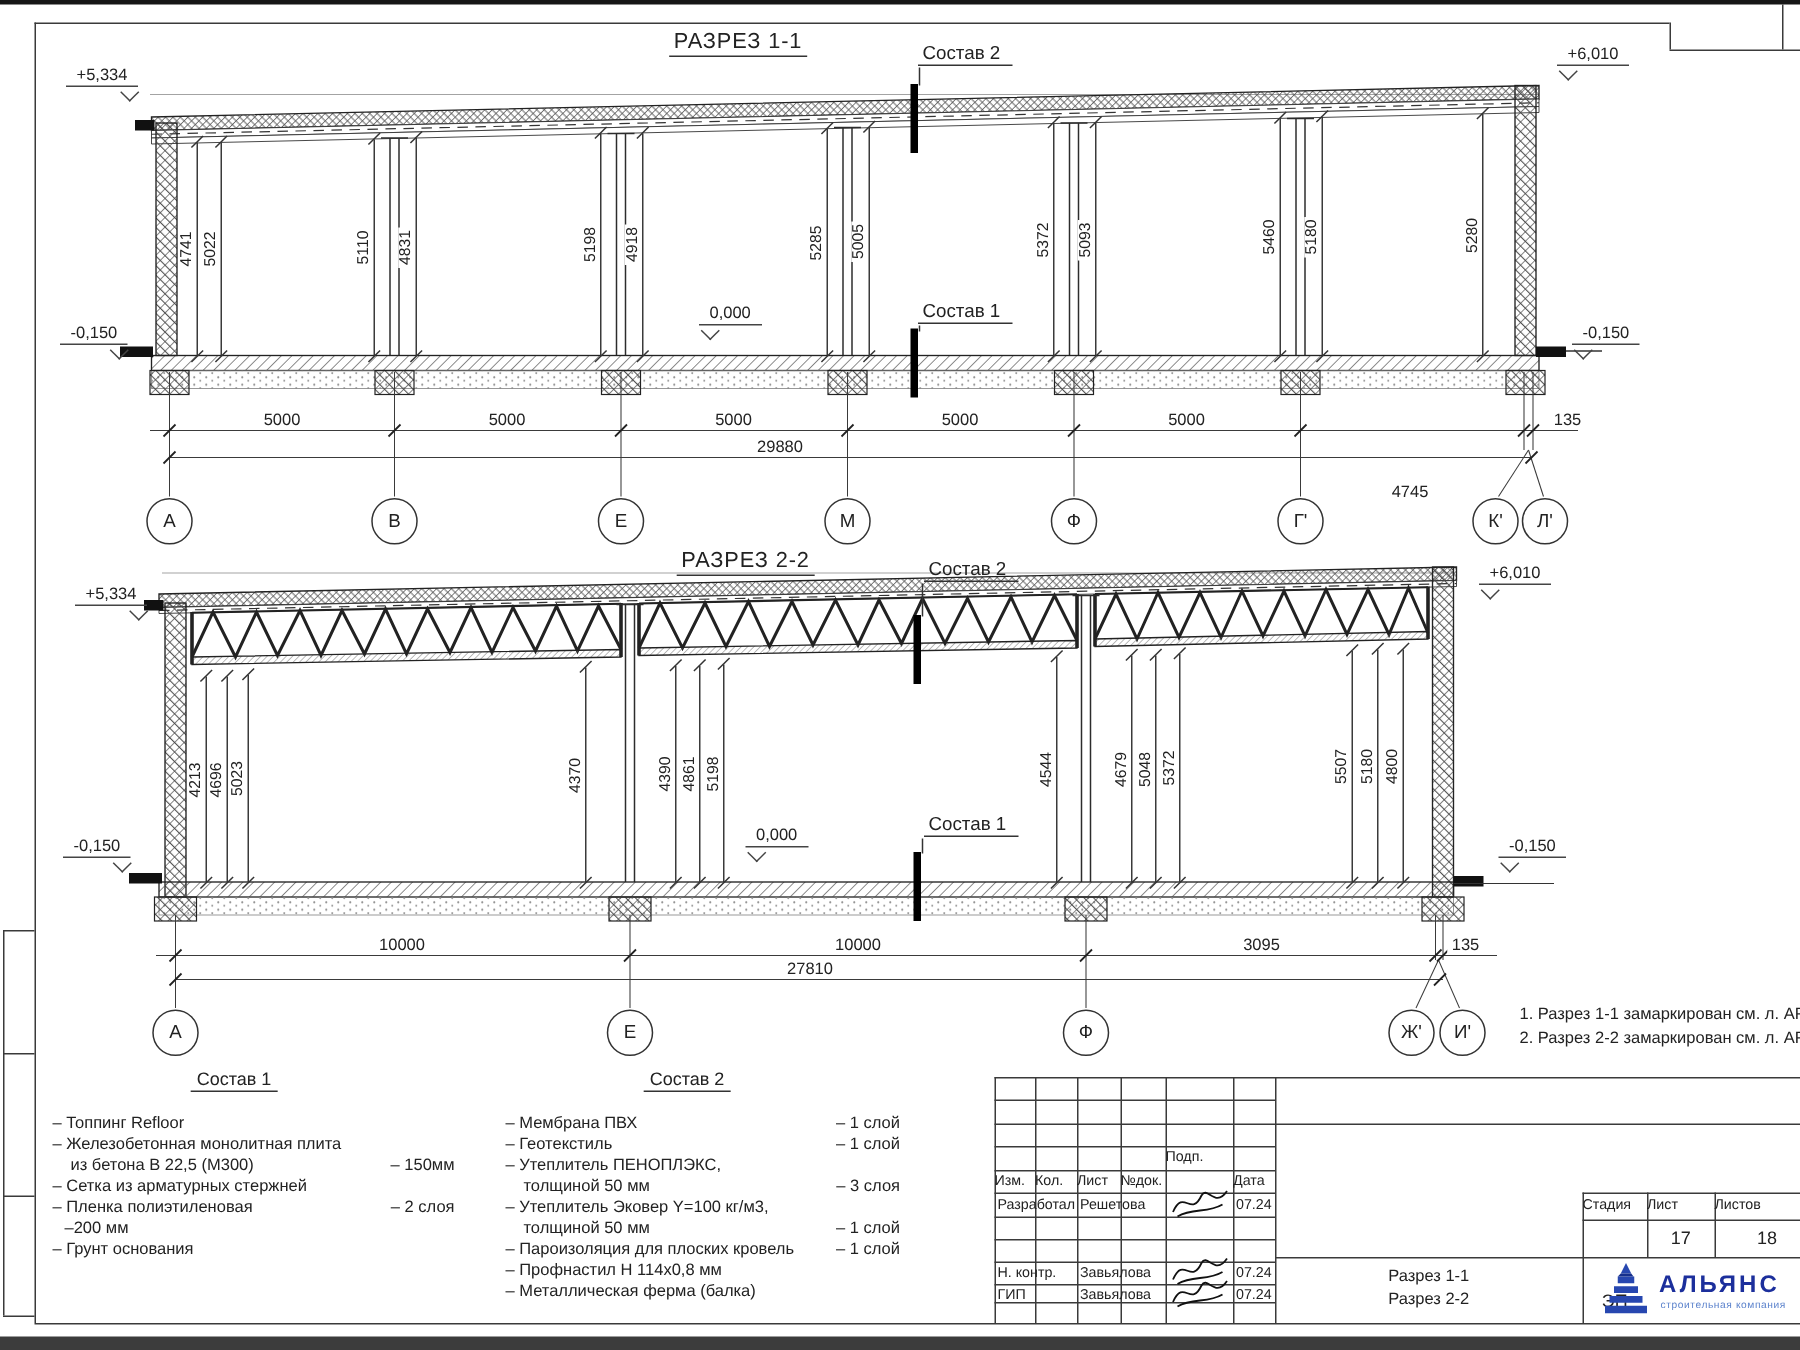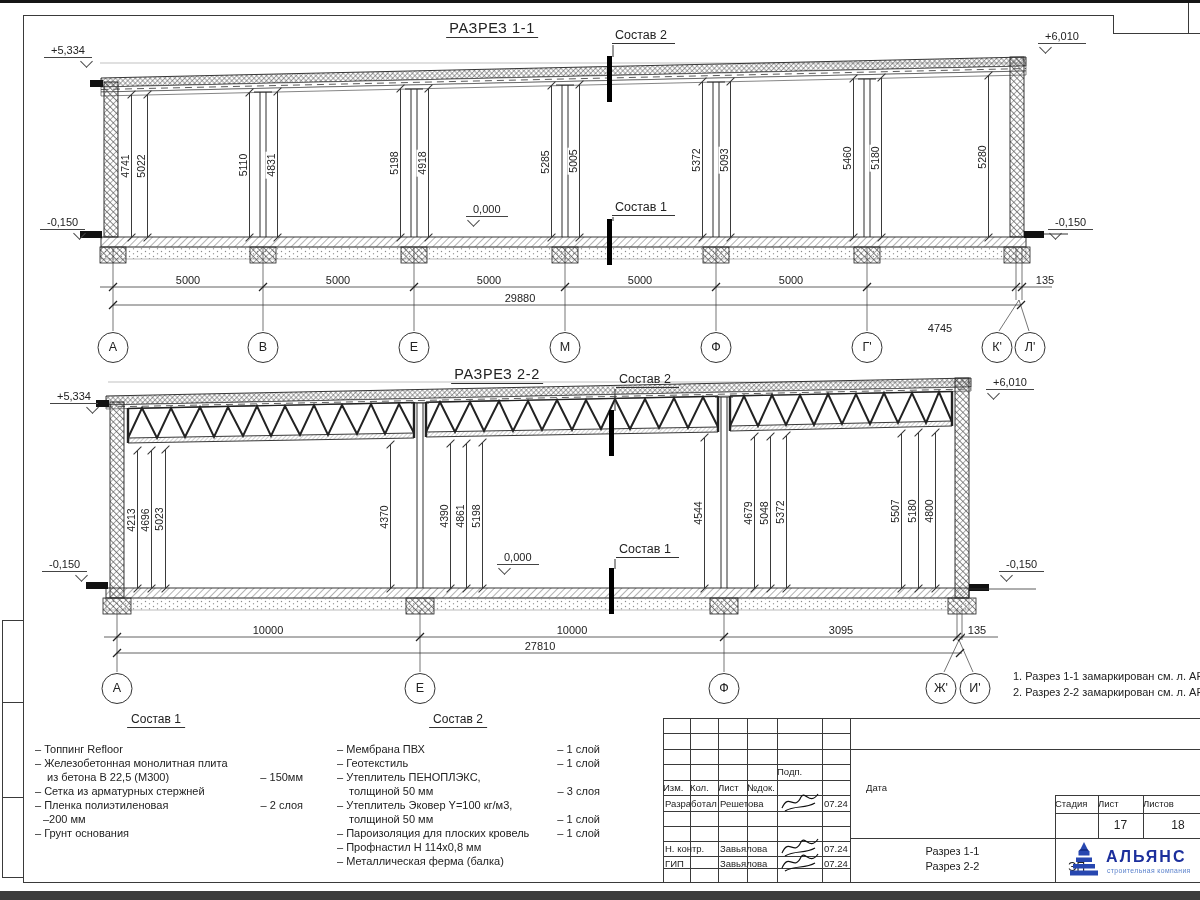--- a/index.html
+++ b/index.html
@@ -621,21 +621,21 @@
       <span class="tbt cellc" style="top: 782px; left: 663px; width: 27px;">Изм.</span>
 
       <span class="tbt cellc" style="top: 782px; left: 690px; width: 28px;">Кол.</span>
 
       <span class="tbt cellc" style="top: 782px; left: 718px; width: 29px;">Лист</span>
 
       <span class="tbt cellc" style="top: 782px; left: 747px; width: 30px;">№док.</span>
 
       <span class="tbt cellc" style="top: 746px; left: 777px; width: 45px; margin-top: 20px;">Подп.</span>
 
-      <span class="tbt cellc" style="top: 782px; left: 822px; width: 28px; padding-left: 44px;">Дата</span>
+      <span class="tbt cellc" style="top: 782px; left: 822px; width: 28px;">Дата</span>
     </div>
 
     <div>
       <div style="position: absolute; left: 0px; height: 15px; width: 1200px; top: 797px;">
         <span class="tbt" style="left:665px;top:1px">Разработал</span>
         <span class="tbt" style="left:720px;top:1px">Решетова</span>
         <svg class="sig" style="top:-8px" width="42" height="26" viewBox="0 0 42 26">
           <path d="M3,19 C10,3 15,23 22,8 C26,1 31,17 39,5 M6,22 C16,16 26,20 36,14" stroke="#111" stroke-width="1.2" fill="none"></path>
         </svg>
         <span class="tbt" style="left:824px;top:1px">07.24</span>

